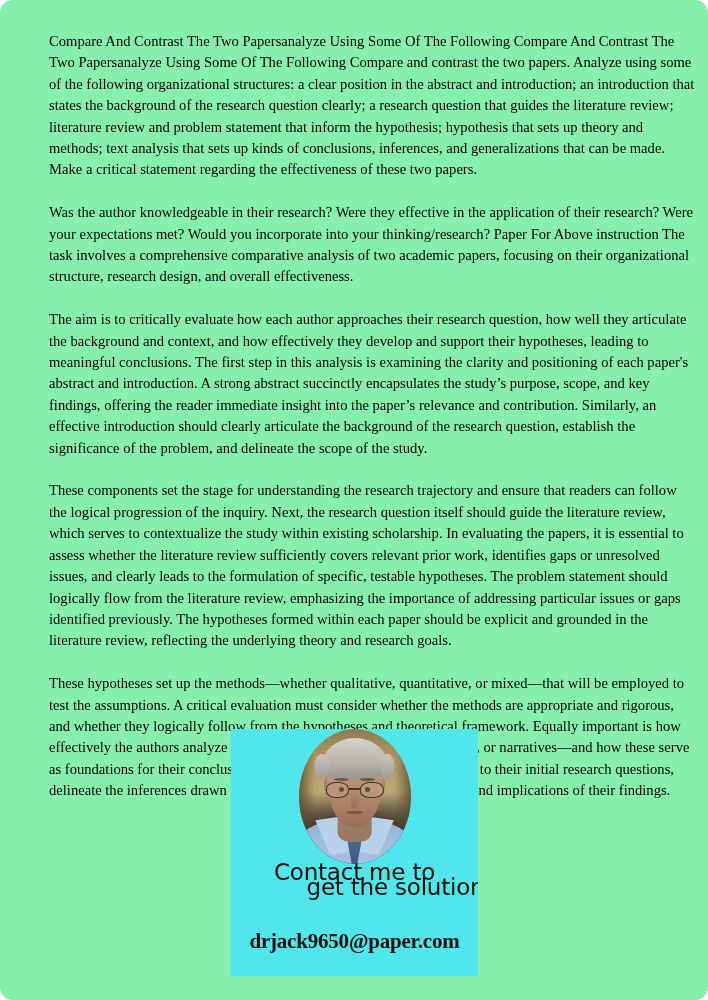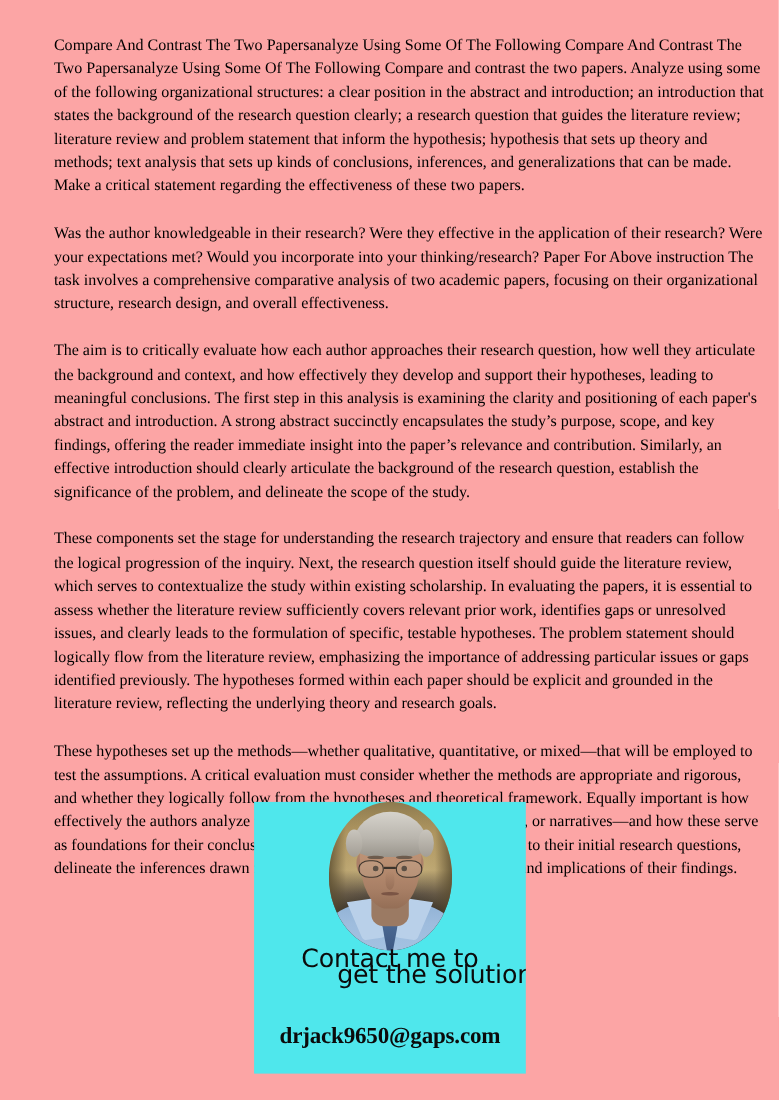--- a/index.html
+++ b/index.html
@@ -12,21 +12,22 @@
     background: #ffffff;
     font-family: "Liberation Serif", "DejaVu Serif", serif;
     overflow: hidden;
     position: relative;
   }
 
   #page {
     position: relative;
     width: 708px;
     height: 1000px;
-    background: #fca5a5;
+    background: #86efac;
+    border-radius: 13px;
   }
 
   .doc-body {
     position: absolute;
     left: 49px;
     top: 31px;
     width: 648px;
     color: #000000;
     font-size: 14.6px;
     line-height: 21.4px;
@@ -299,17 +300,17 @@
         <span class="glasses-bridge"></span>
       </div>
       <div class="photo-nose"></div>
       <div class="photo-mouth"></div>
     </div>
 
     <div class="promo-line promo-heading" id="promo-line1">Contact me to</div>
 
     <div class="promo-line promo-heading" id="promo-line2">get the solution</div>
 
-    <div class="promo-line" id="promo-email">drjack9650@gaps.com</div>
+    <div class="promo-line" id="promo-email">drjack9650@paper.com</div>
 
   </div>
 
 </div>
 
 </body></html>

